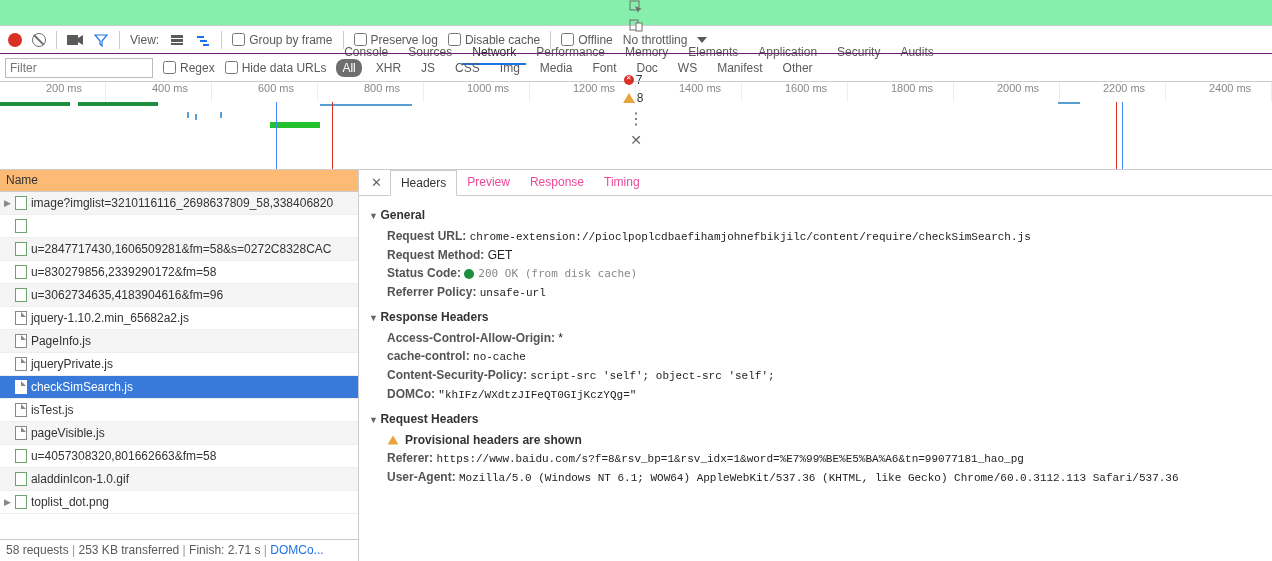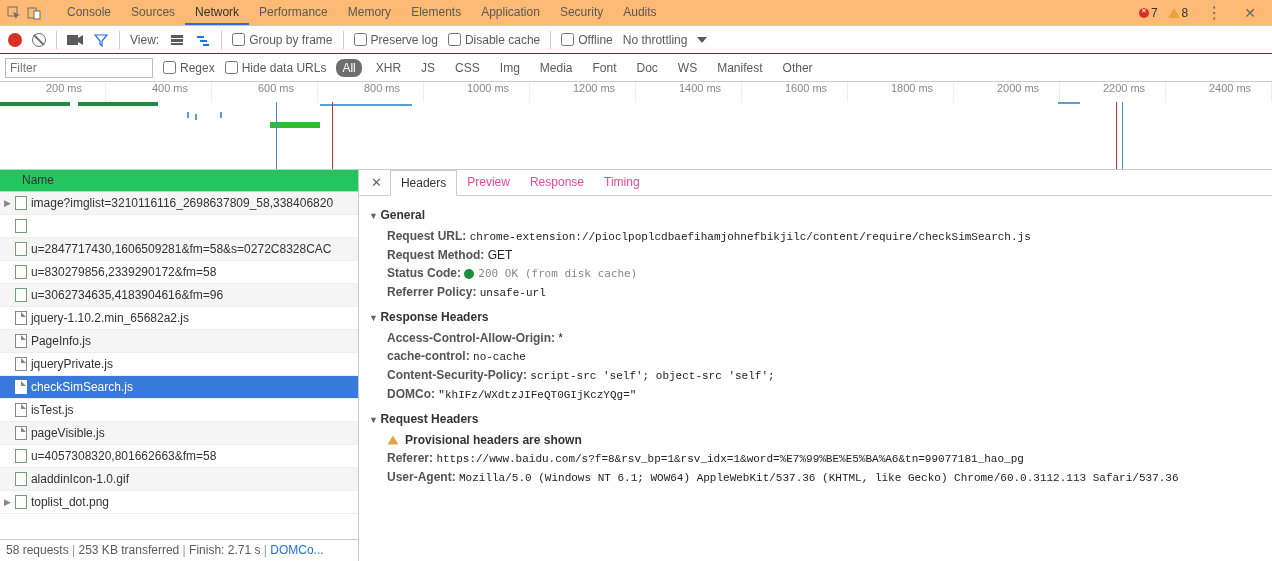--- a/index.html
+++ b/index.html
@@ -1,17 +1,17 @@
 <!DOCTYPE html>
 <html><head>
 <meta charset="utf-8">
 <style>
 * { box-sizing: border-box; margin: 0; padding: 0; font-family: "Segoe UI", Arial, sans-serif; }
 body { font-size: 12px; color: #333; background: #fff; width: 1272px; height: 561px; overflow: hidden; display: flex; flex-direction: column; }
-.tabbar { display: flex; align-items: center; height: 26px; background: #fdba74; border-bottom: 1px solid #ccc; padding: 0 6px; gap: 4px; }
+.tabbar { display: flex; align-items: center; height: 26px; background: #86efac; border-bottom: 1px solid #ccc; padding: 0 6px; gap: 4px; flex-direction: column; }
 .tb-icon { width: 16px; height: 16px; display: inline-flex; align-items: center; justify-content: center; color: #6e6e6e; }
 .tabs { display: flex; gap: 0; margin-left: 6px; }
 .tab { padding: 5px 10px 4px; color: #5a5a5a; cursor: pointer; font-size: 12px; }
 .tab.active { color: #333; border-bottom: 2px solid #1a73e8; }
 .tabbar .spacer { flex: 1; }
 .err-badge { display: flex; align-items: center; gap: 2px; font-size: 12px; margin-right: 6px; }
 .dot { width: 10px; height: 10px; border-radius: 50%; display: inline-block; }
 .dot.red { background: #d93025; position: relative; }
 .dot.red::after { content: "✕"; color: #fff; font-size: 7px; position: absolute; top: -1px; left: 2px; }
 .tri.warn { width: 0; height: 0; border-left: 6px solid transparent; border-right: 6px solid transparent; border-bottom: 10px solid #e8a33d; display:inline-block; position:relative;}
@@ -35,21 +35,21 @@
 
 .timeline { height:88px; border-bottom:1px solid #ccc; position:relative; overflow:hidden; }
 .tl-ticks { display:flex; height:20px; color:#888; font-size:11px; }
 .tl-tick { flex:0 0 83px; text-align:center; border-right:1px solid #eee;margin-left:23px;}
 .tl-body { position:relative; height:68px; }
 .bar { position:absolute; height:4px; }
 .vline { position:absolute; top:0; bottom:0; width:1px; }
 
 .mainrow { display:flex; flex:1; min-height:0; }
 .leftcol { width:359px; display:flex; flex-direction:column; border-right:1px solid #ccc; }
-.namehdr { height:22px; border-bottom:1px solid #ccc; padding:3px 22px; color:#333; background:#22c55e;}
+.namehdr { height:22px; border-bottom:1px solid #ccc; padding:3px 6px; color:#333; background:#fdba74;}
 .namerows { flex:1; overflow-y:auto; position:relative;}
 .namerows::-webkit-scrollbar{width:14px;}
 .namerows::-webkit-scrollbar-thumb{background:#c1c1c1;}
 .nrow { height:23px; display:flex; align-items:center; padding:0 4px; gap:4px; border-bottom:1px solid #eee; white-space:nowrap; overflow:hidden; cursor:pointer;}
 .nrow:nth-child(odd){ background:#f5f5f5;}
 .nrow:nth-child(even){ background:#fff;}
 .nrow.selected { background:#3879d9; color:#fff; }
 .nrow .arrow { font-size:9px; color:#888; visibility:hidden; }
 .nrow .arrow.has { visibility:visible; }
 .nrow.selected .arrow { color:#fff; }

